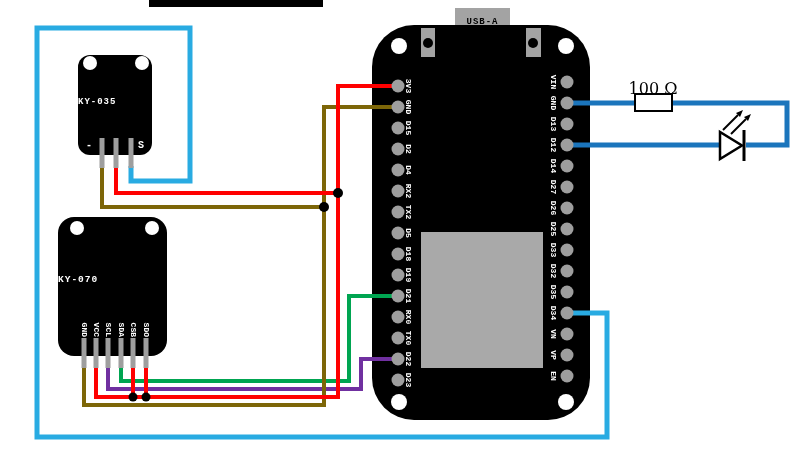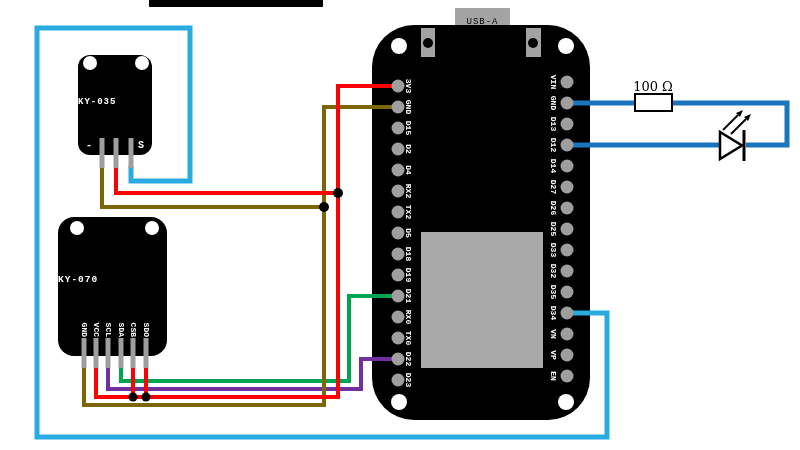--- a/index.html
+++ b/index.html
@@ -23,30 +23,30 @@
 
   
   #ky052-board{left:58px;top:217px;width:109px;height:139px;border-radius:16px;}
   .ky-pin-label{position:absolute;top:337px;writing-mode:vertical-rl;text-orientation:mixed;
     transform:translate(-50%,-100%);color:#fff;font-weight:700;font-size:8px;line-height:1;white-space:nowrap;}
 
   
   #esp32-board{left:372px;top:25px;width:218px;height:395px;border-radius:42px;}
   #usb-conn{left:455px;top:8px;width:55px;height:27px;background:#a3a3a3;
     display:flex;align-items:center;justify-content:center;}
-  #usb-label{color:#000;font-weight:400;font-size:9px;letter-spacing:1px;}
+  #usb-label{color:#000;font-weight:700;font-size:9px;letter-spacing:1px;}
   .standoff{position:absolute;background:#a3a3a3;}
   .standoff-dot{position:absolute;width:10px;height:10px;background:#000;border-radius:50%;}
   #esp32-chip{left:421px;top:232px;width:122px;height:136px;background:var(--chip-gray,#a9a9a9);}
   .esp32-pin-label{position:absolute;writing-mode:vertical-rl;text-orientation:mixed;
     transform:translateY(-50%);color:#fff;font-weight:700;font-size:8px;line-height:1;white-space:nowrap;}
 
   
   #resistor-label{position:absolute;left:653px;top:79px;transform:translateX(-50%);
-    font-family:"DejaVu Serif",serif;font-size:13px;color:#000;white-space:nowrap;}
+    font-family:"DejaVu Serif",serif;font-size:16px;color:#000;white-space:nowrap;}
 
   #wire-layer{position:absolute;left:0;top:0;pointer-events:none;}
   .wire{fill:none;stroke-linejoin:miter;}
   .w-red{stroke:var(--wire-red);stroke-width:4;}
   .w-brown{stroke:var(--wire-brown);stroke-width:4;}
   .w-green{stroke:var(--wire-green);stroke-width:4;}
   .w-purple{stroke:var(--wire-purple);stroke-width:4;}
   .w-cyan{stroke:var(--wire-cyan);stroke-width:5;}
   .w-blue{stroke:var(--wire-blue);stroke-width:5;}
   .pin-circle{fill:var(--pin-gray,#9e9e9e);}

